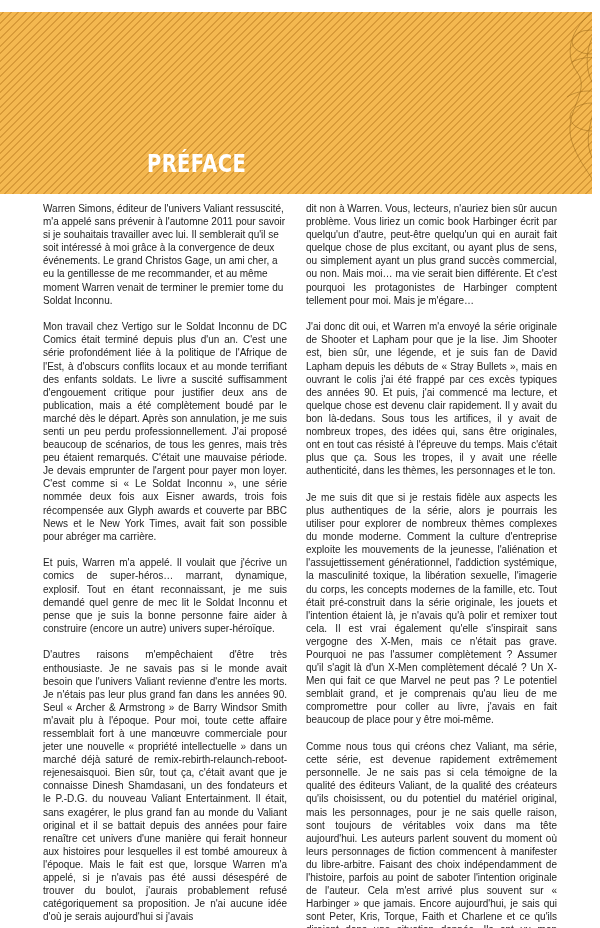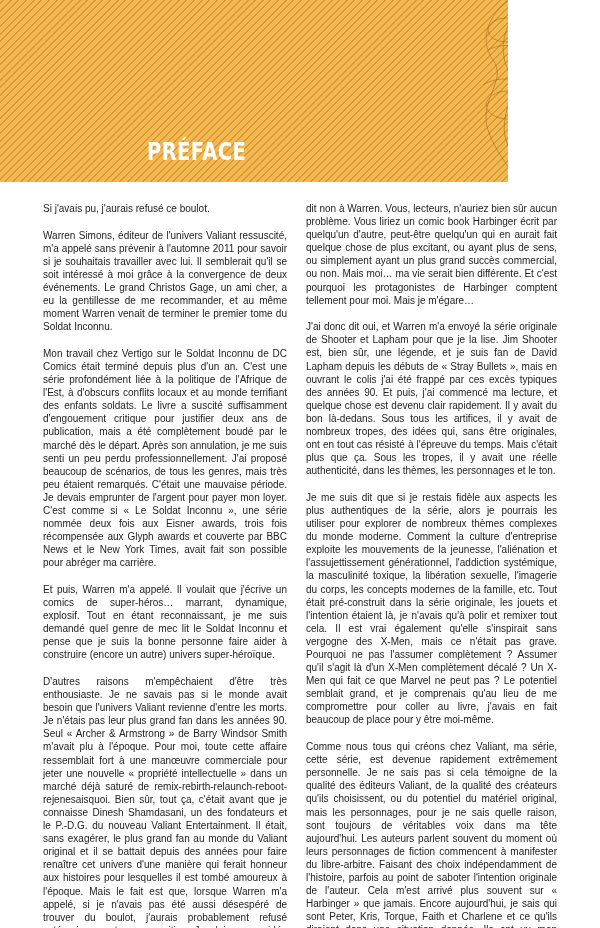--- a/index.html
+++ b/index.html
@@ -3,21 +3,21 @@
   <meta charset="utf-8">
   <style>
     html, body { margin: 0; padding: 0; }
     body {
       width: 600px; height: 928px; overflow: hidden;
       background: #ffffff;
       font-family: "Liberation Sans", sans-serif;
       position: relative;
     }
     .header {
-      position: absolute; left: 0; top: 0; width: 508px; height: 182px;
+      position: absolute; left: 0; top: 12px; width: 592px; height: 182px;
       background-color: #f2b44a;
       background-image: repeating-linear-gradient(
         -45deg,
         #f4b850 0px, #f4b850 4px,
         #d89a38 4px, #d89a38 5.4px
       );
       overflow: hidden;
     }
     .header-deco {
       position: absolute; right: -30px; top: -10px; width: 90px; height: 200px;
@@ -62,21 +62,20 @@
       <ellipse cx="58" cy="40" rx="18" ry="12"></ellipse>
       <path d="M35 95 C50 85 75 88 88 100"></path>
       <path d="M40 60 C55 52 75 55 88 65"></path>
     </g>
   </svg>
   <div class="header-title">PRÉFACE</div>
 </div>
 
 <div class="columns">
   <div class="col col-left">
-    <p class="para">Si j'avais pu, j'aurais refusé ce boulot.</p>
     <p class="para">Warren Simons, éditeur de l'univers Valiant ressuscité, m'a appelé sans prévenir à l'automne 2011 pour savoir si je souhaitais travailler avec lui. Il semblerait qu'il se soit intéressé à moi grâce à la convergence de deux événements. Le grand Christos Gage, un ami cher, a eu la gentillesse de me recommander, et au même moment Warren venait de terminer le premier tome du Soldat Inconnu.</p>
     <p class="para">Mon travail chez Vertigo sur le Soldat Inconnu de DC Comics était terminé depuis plus d'un an. C'est une série profondément liée à la politique de l'Afrique de l'Est, à d'obscurs conflits locaux et au monde terrifiant des enfants soldats. Le livre a suscité suffisamment d'engouement critique pour justifier deux ans de publication, mais a été complètement boudé par le marché dès le départ. Après son annulation, je me suis senti un peu perdu professionnellement. J'ai proposé beaucoup de scénarios, de tous les genres, mais très peu étaient remarqués. C'était une mauvaise période. Je devais emprunter de l'argent pour payer mon loyer. C'est comme si «  Le Soldat Inconnu  », une série nommée deux fois aux Eisner awards, trois fois récompensée aux Glyph awards et couverte par BBC News et le New York Times, avait fait son possible pour abréger ma carrière.</p>
     <p class="para">Et puis, Warren m'a appelé. Il voulait que j'écrive un comics de super-héros… marrant, dynamique, explosif. Tout en étant reconnaissant, je me suis demandé quel genre de mec lit le Soldat Inconnu et pense que je suis la bonne personne faire aider à construire (encore un autre) univers super-héroïque.</p>
     <p class="para">D'autres raisons m'empêchaient d'être très enthousiaste. Je ne savais pas si le monde avait besoin que l'univers Valiant revienne d'entre les morts. Je n'étais pas leur plus grand fan dans les années 90. Seul «  Archer &amp; Armstrong  » de Barry Windsor Smith m'avait plu à l'époque. Pour moi, toute cette affaire ressemblait fort à une manœuvre commerciale pour jeter une nouvelle «  propriété intellectuelle  » dans un marché déjà saturé de remix-rebirth-relaunch-reboot-rejenesaisquoi. Bien sûr, tout ça, c'était avant que je connaisse Dinesh Shamdasani, un des fondateurs et le P.-D.G. du nouveau Valiant Entertainment. Il était, sans exagérer, le plus grand fan au monde du Valiant original et il se battait depuis des années pour faire renaître cet univers d'une manière qui ferait honneur aux histoires pour lesquelles il est tombé amoureux à l'époque. Mais le fait est que, lorsque Warren m'a appelé, si je n'avais pas été aussi désespéré de trouver du boulot, j'aurais probablement refusé catégoriquement sa proposition. Je n'ai aucune idée d'où je serais aujourd'hui si j'avais</p>
   </div>
   <div class="col col-right">
     <p class="para">dit non à Warren. Vous, lecteurs, n'auriez bien sûr aucun problème. Vous liriez un comic book Harbinger écrit par quelqu'un d'autre, peut-être quelqu'un qui en aurait fait quelque chose de plus excitant, ou ayant plus de sens, ou simplement ayant un plus grand succès commercial, ou non. Mais moi… ma vie serait bien différente. Et c'est pourquoi les protagonistes de Harbinger comptent tellement pour moi. Mais je m'égare…</p>
     <p class="para">J'ai donc dit oui, et Warren m'a envoyé la série originale de Shooter et Lapham pour que je la lise. Jim Shooter est, bien sûr, une légende, et je suis fan de David Lapham depuis les débuts de «  Stray Bullets  », mais en ouvrant le colis j'ai été frappé par ces excès typiques des années 90. Et puis, j'ai commencé ma lecture, et quelque chose est devenu clair rapidement. Il y avait du bon là-dedans. Sous tous les artifices, il y avait de nombreux tropes, des idées qui, sans être originales, ont en tout cas résisté à l'épreuve du temps. Mais c'était plus que ça. Sous les tropes, il y avait une réelle authenticité, dans les thèmes, les personnages et le ton.</p>
     <p class="para">Je me suis dit que si je restais fidèle aux aspects les plus authentiques de la série, alors je pourrais les utiliser pour explorer de nombreux thèmes complexes du monde moderne. Comment la culture d'entreprise exploite les mouvements de la jeunesse, l'aliénation et l'assujettissement générationnel, l'addiction systémique, la masculinité toxique, la libération sexuelle, l'imagerie du corps, les concepts modernes de la famille, etc. Tout était pré-construit dans la série originale, les jouets et l'intention étaient là, je n'avais qu'à polir et remixer tout cela. Il est vrai également qu'elle s'inspirait sans vergogne des X-Men, mais ce n'était pas grave. Pourquoi ne pas l'assumer complètement  ? Assumer qu'il s'agit là d'un X-Men complètement décalé  ? Un X-Men qui fait ce que Marvel ne peut pas  ? Le potentiel semblait grand, et je comprenais qu'au lieu de me compromettre pour coller au livre, j'avais en fait beaucoup de place pour y être moi-même.</p>
     <p class="para">Comme nous tous qui créons chez Valiant, ma série, cette série, est devenue rapidement extrêmement personnelle. Je ne sais pas si cela témoigne de la qualité des éditeurs Valiant, de la qualité des créateurs qu'ils choisissent, ou du potentiel du matériel original, mais les personnages, pour je ne sais quelle raison, sont toujours de véritables voix dans ma tête aujourd'hui. Les auteurs parlent souvent du moment où leurs personnages de fiction commencent à manifester du libre-arbitre. Faisant des choix indépendamment de l'histoire, parfois au point de saboter l'intention originale de l'auteur. Cela m'est arrivé plus souvent sur «  Harbinger  » que jamais. Encore aujourd'hui, je sais qui sont Peter, Kris, Torque, Faith et Charlene et ce qu'ils diraient dans une situation donnée. Ils ont vu mon bureau. Ils se sont assis sur mon</p>

